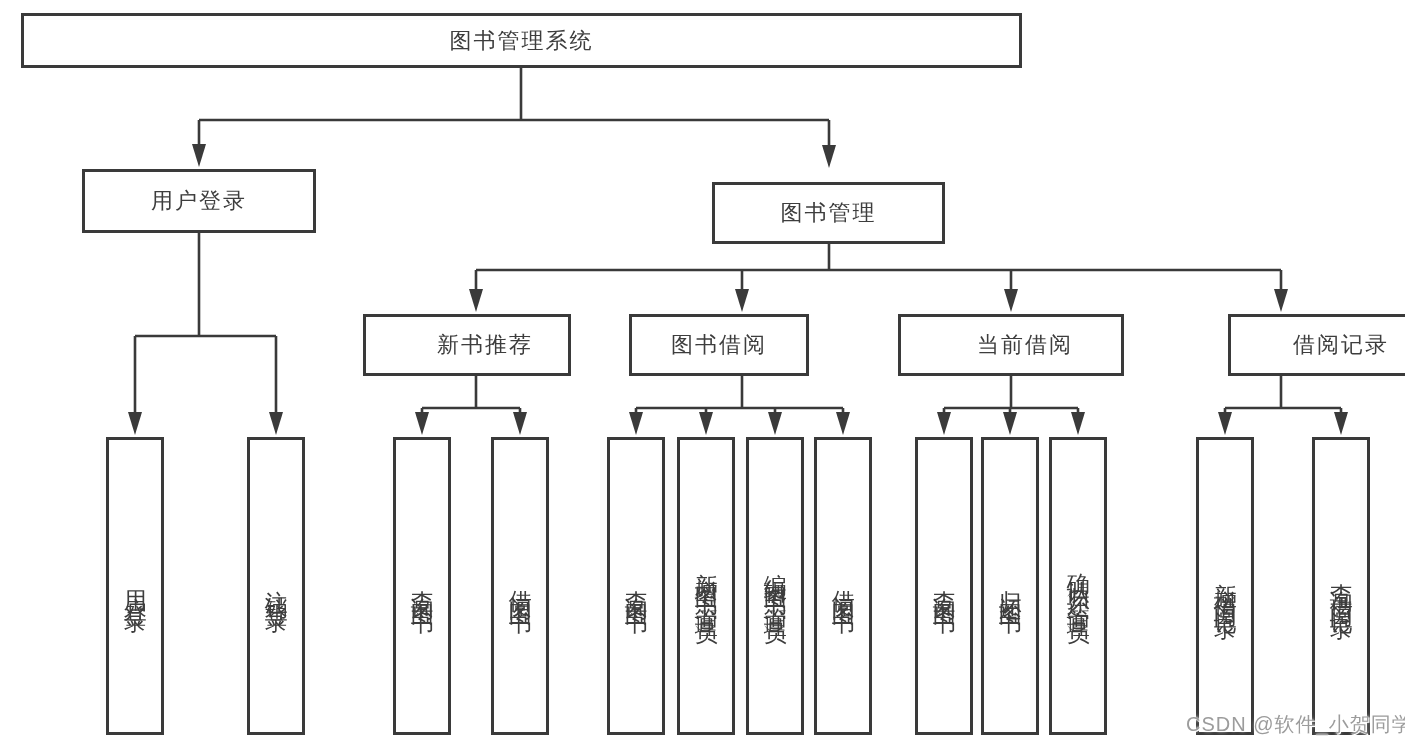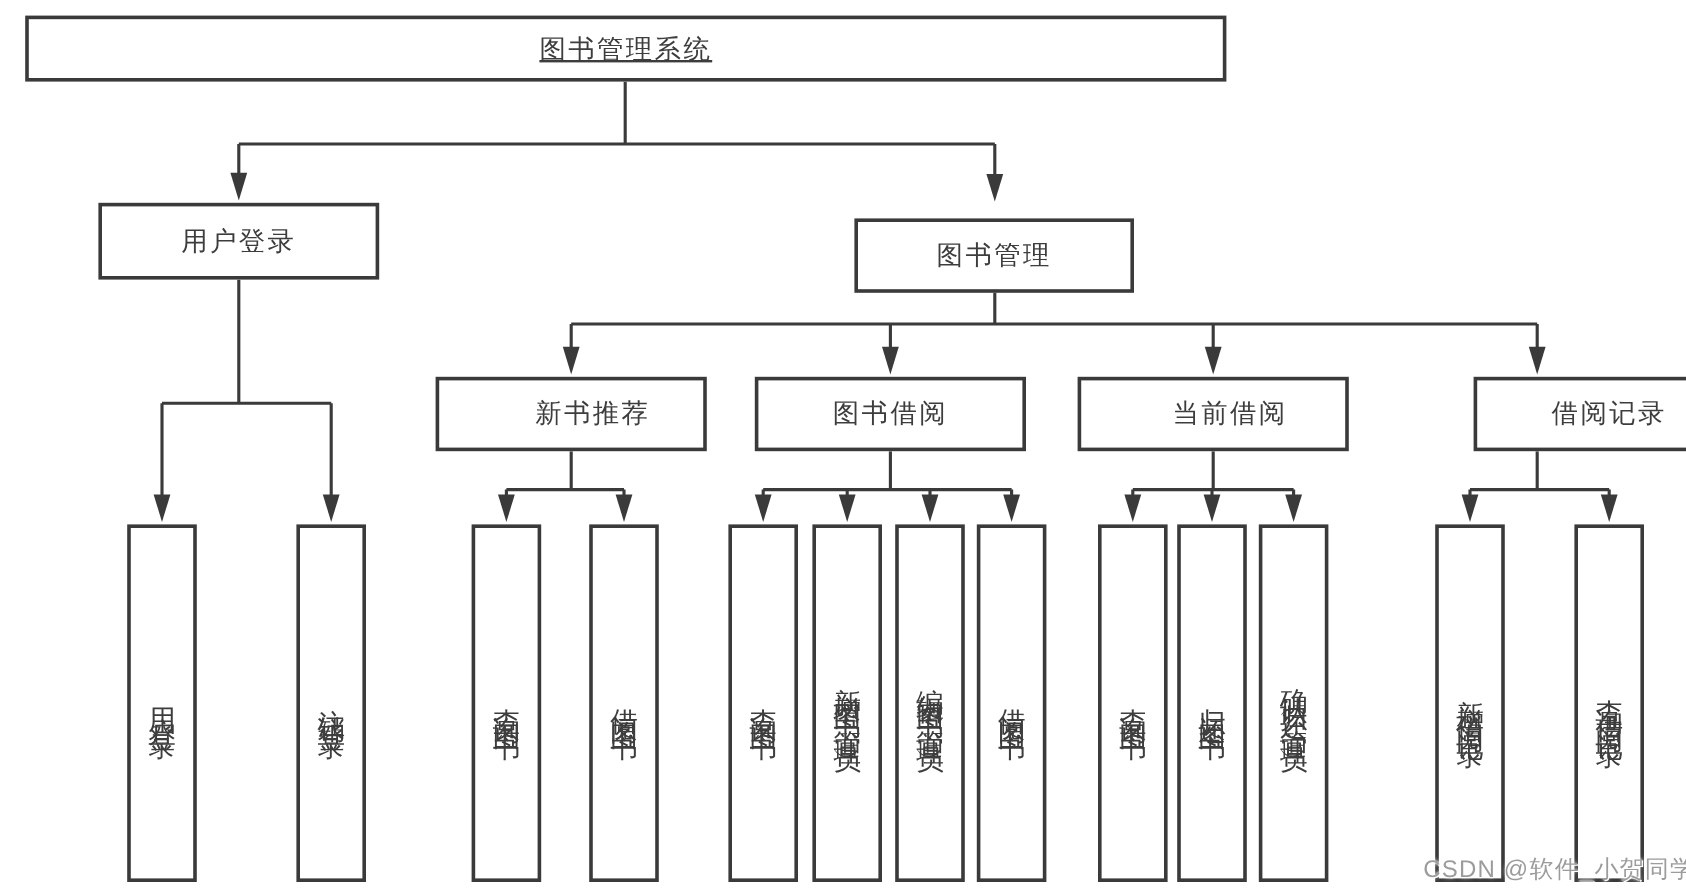--- a/index.html
+++ b/index.html
@@ -83,35 +83,35 @@
       <polygon points="768,412 782,412 775,435"></polygon>
       <polygon points="836,412 850,412 843,435"></polygon>
       <polygon points="937,412 951,412 944,435"></polygon>
       <polygon points="1003,412 1017,412 1010,435"></polygon>
       <polygon points="1071,412 1085,412 1078,435"></polygon>
       <polygon points="1218,412 1232,412 1225,435"></polygon>
       <polygon points="1334,412 1348,412 1341,435"></polygon>
     </g>
   </svg>
 
-  <div class="box hbox" style="left:21px; top:13px; width:1001px; height:55px;text-decoration:underline;">
+  <div class="box hbox" style="left:21px; top:13px; width:1001px; height:55px;">
     <span>图书管理系统</span>
   </div>
 
   <div class="box hbox" style="left:82px; top:169px; width:234px; height:64px;">
     <span>用户登录</span>
   </div>
   <div class="box hbox" style="left:712px; top:170px; width:233px; height:62px;margin-top:12px;">
     <span>图书管理</span>
   </div>
 
-  <div class="box hbox" style="left:363px; top:314px; width:226px; height:62px;padding-left:36px;">
+  <div class="box hbox" style="left:363px; top:314px; width:208px; height:62px;padding-left:36px;">
     <span>新书推荐</span>
   </div>
-  <div class="box hbox" style="left:629px; top:314px; width:226px; height:62px;">
+  <div class="box hbox" style="left:629px; top:314px; width:180px; height:62px;">
     <span>图书借阅</span>
   </div>
   <div class="box hbox" style="left:898px; top:314px; width:226px; height:62px;padding-left:28px;">
     <span>当前借阅</span>
   </div>
   <div class="box hbox" style="left:1228px; top:314px; width:226px; height:62px;">
     <span>借阅记录</span>
   </div>
 
   <div class="box vbox" style="left:106px; top:437px; width:58px; height:298px;">

